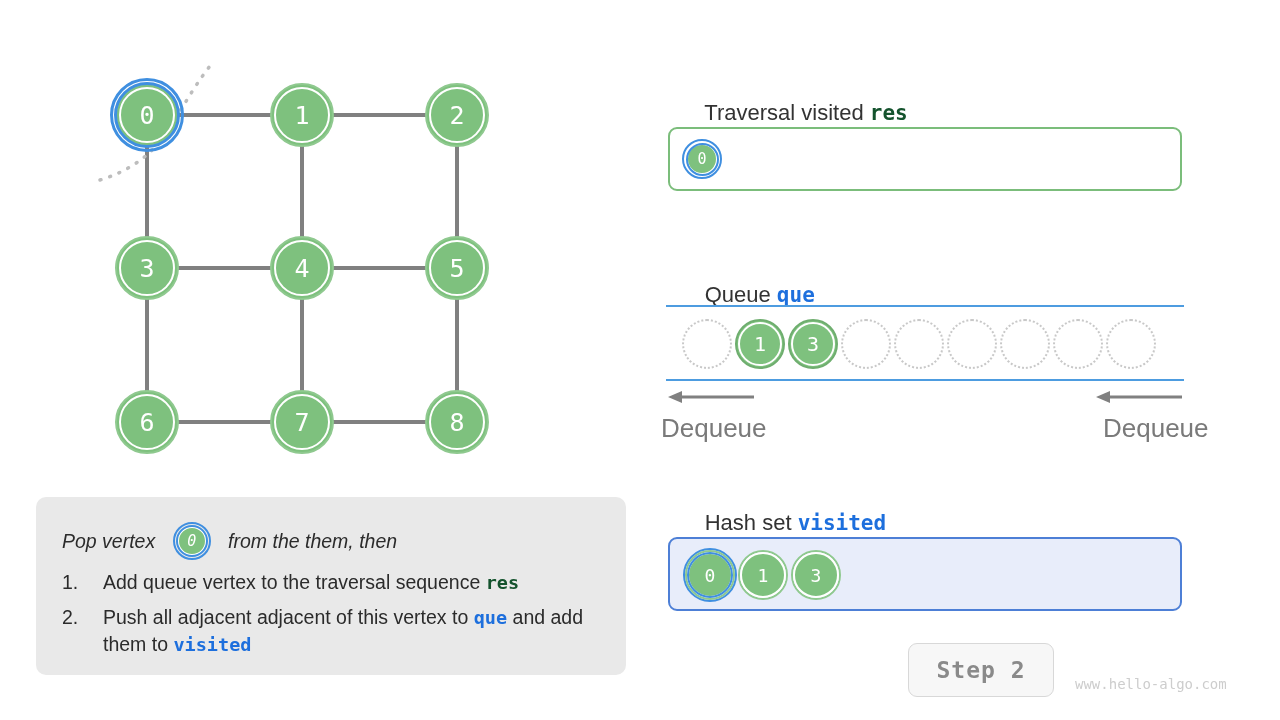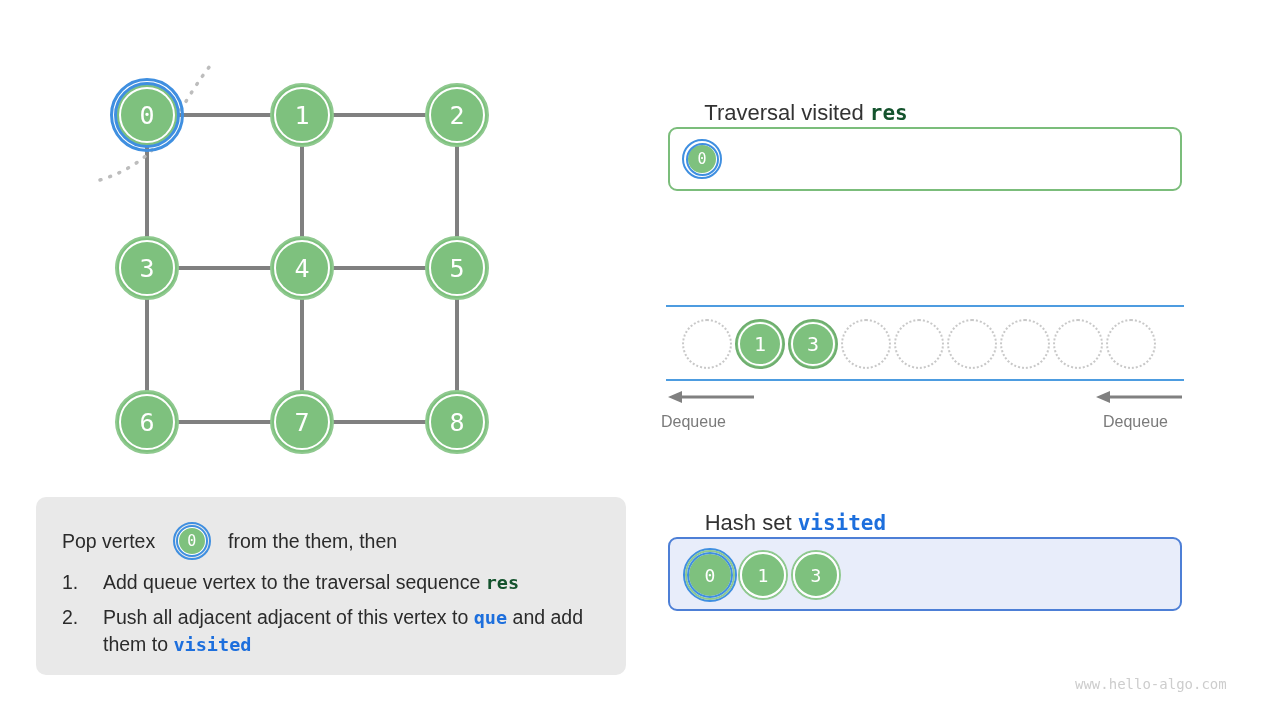--- a/index.html
+++ b/index.html
@@ -52,20 +52,21 @@
     position: absolute; left: 36px; top: 497px;
     width: 590px; height: 178px;
     background: #e9e9e9;
     border-radius: 10px;
     padding: 22px 26px 0 26px;
   }
   #explain-line1 {
     display: flex; align-items: center;
     font-size: 19.5px; color: #2b2b2b;
     height: 44px;
+    font-style: italic;
   }
   #explain-line1 .txt { white-space: pre; }
   .inline-node {
     position: relative; width: 38px; height: 38px; margin: 0 12px;
     flex: 0 0 auto;
   }
   .inline-node .outer {
     position: absolute; inset: 4px; border-radius: 50%;
     background: #7ec17e; border: 2px solid #ffffff;
   }
@@ -172,21 +173,21 @@
   .qslot .lbl {
     position: absolute; inset: 0; display: flex;
     align-items: center; justify-content: center;
     color: #ffffff;
     font-family: "DejaVu Sans Mono", "Liberation Mono", monospace;
     font-size: 20px;
   }
   .q-arrow { position: absolute; top: 82px; }
   .q-caption {
     position: absolute; top: 108px;
-    font-size: 16px; color: #7a7a7a;
+    font-size: 26px; color: #7a7a7a;
     white-space: pre;
   }
 
   
   #hash-box {
     position: absolute; left: 2px; top: 537px;
     width: 514px; height: 74px;
     background: #e8edfa;
     border: 2px solid #4d7fd6;
     border-radius: 9px;
@@ -335,20 +336,23 @@
       <div id="res-items">
           <div class="slot-node" style="left: 13px; top: 11px;">
             <span class="ring"></span>
             <span class="body"></span>
             <span class="ring2"></span>
             <span class="lbl">0</span>
           </div>
         </div>
     </div>
 
+    <div class="section-title" style="left:2px; top:256px;">
+      <span>Queue </span><span class="code-blue">que</span>
+    </div>
     <div id="queue-area">
       <div id="queue-rail">
         <div id="queue-slots">
             <div class="qslot empty" style="left: 16px;">
               <span class="body"></span>
             </div>
             <div class="qslot filled" style="left: 69px;">
               <span class="outerc"></span>
               <span class="innerc"></span>
               <span class="lbl">1</span>
@@ -409,15 +413,16 @@
           </div>
           <div class="hnode" style="left: 123px;">
             <span class="outline"></span>
             <span class="body"></span>
             <span class="lbl">3</span>
           </div>
         </div>
     </div>
   </div>
 
+  <div id="step-badge">Step 2</div>
   <div id="watermark">www.hello-algo.com</div>
 
 </div>
 
 </body></html>

